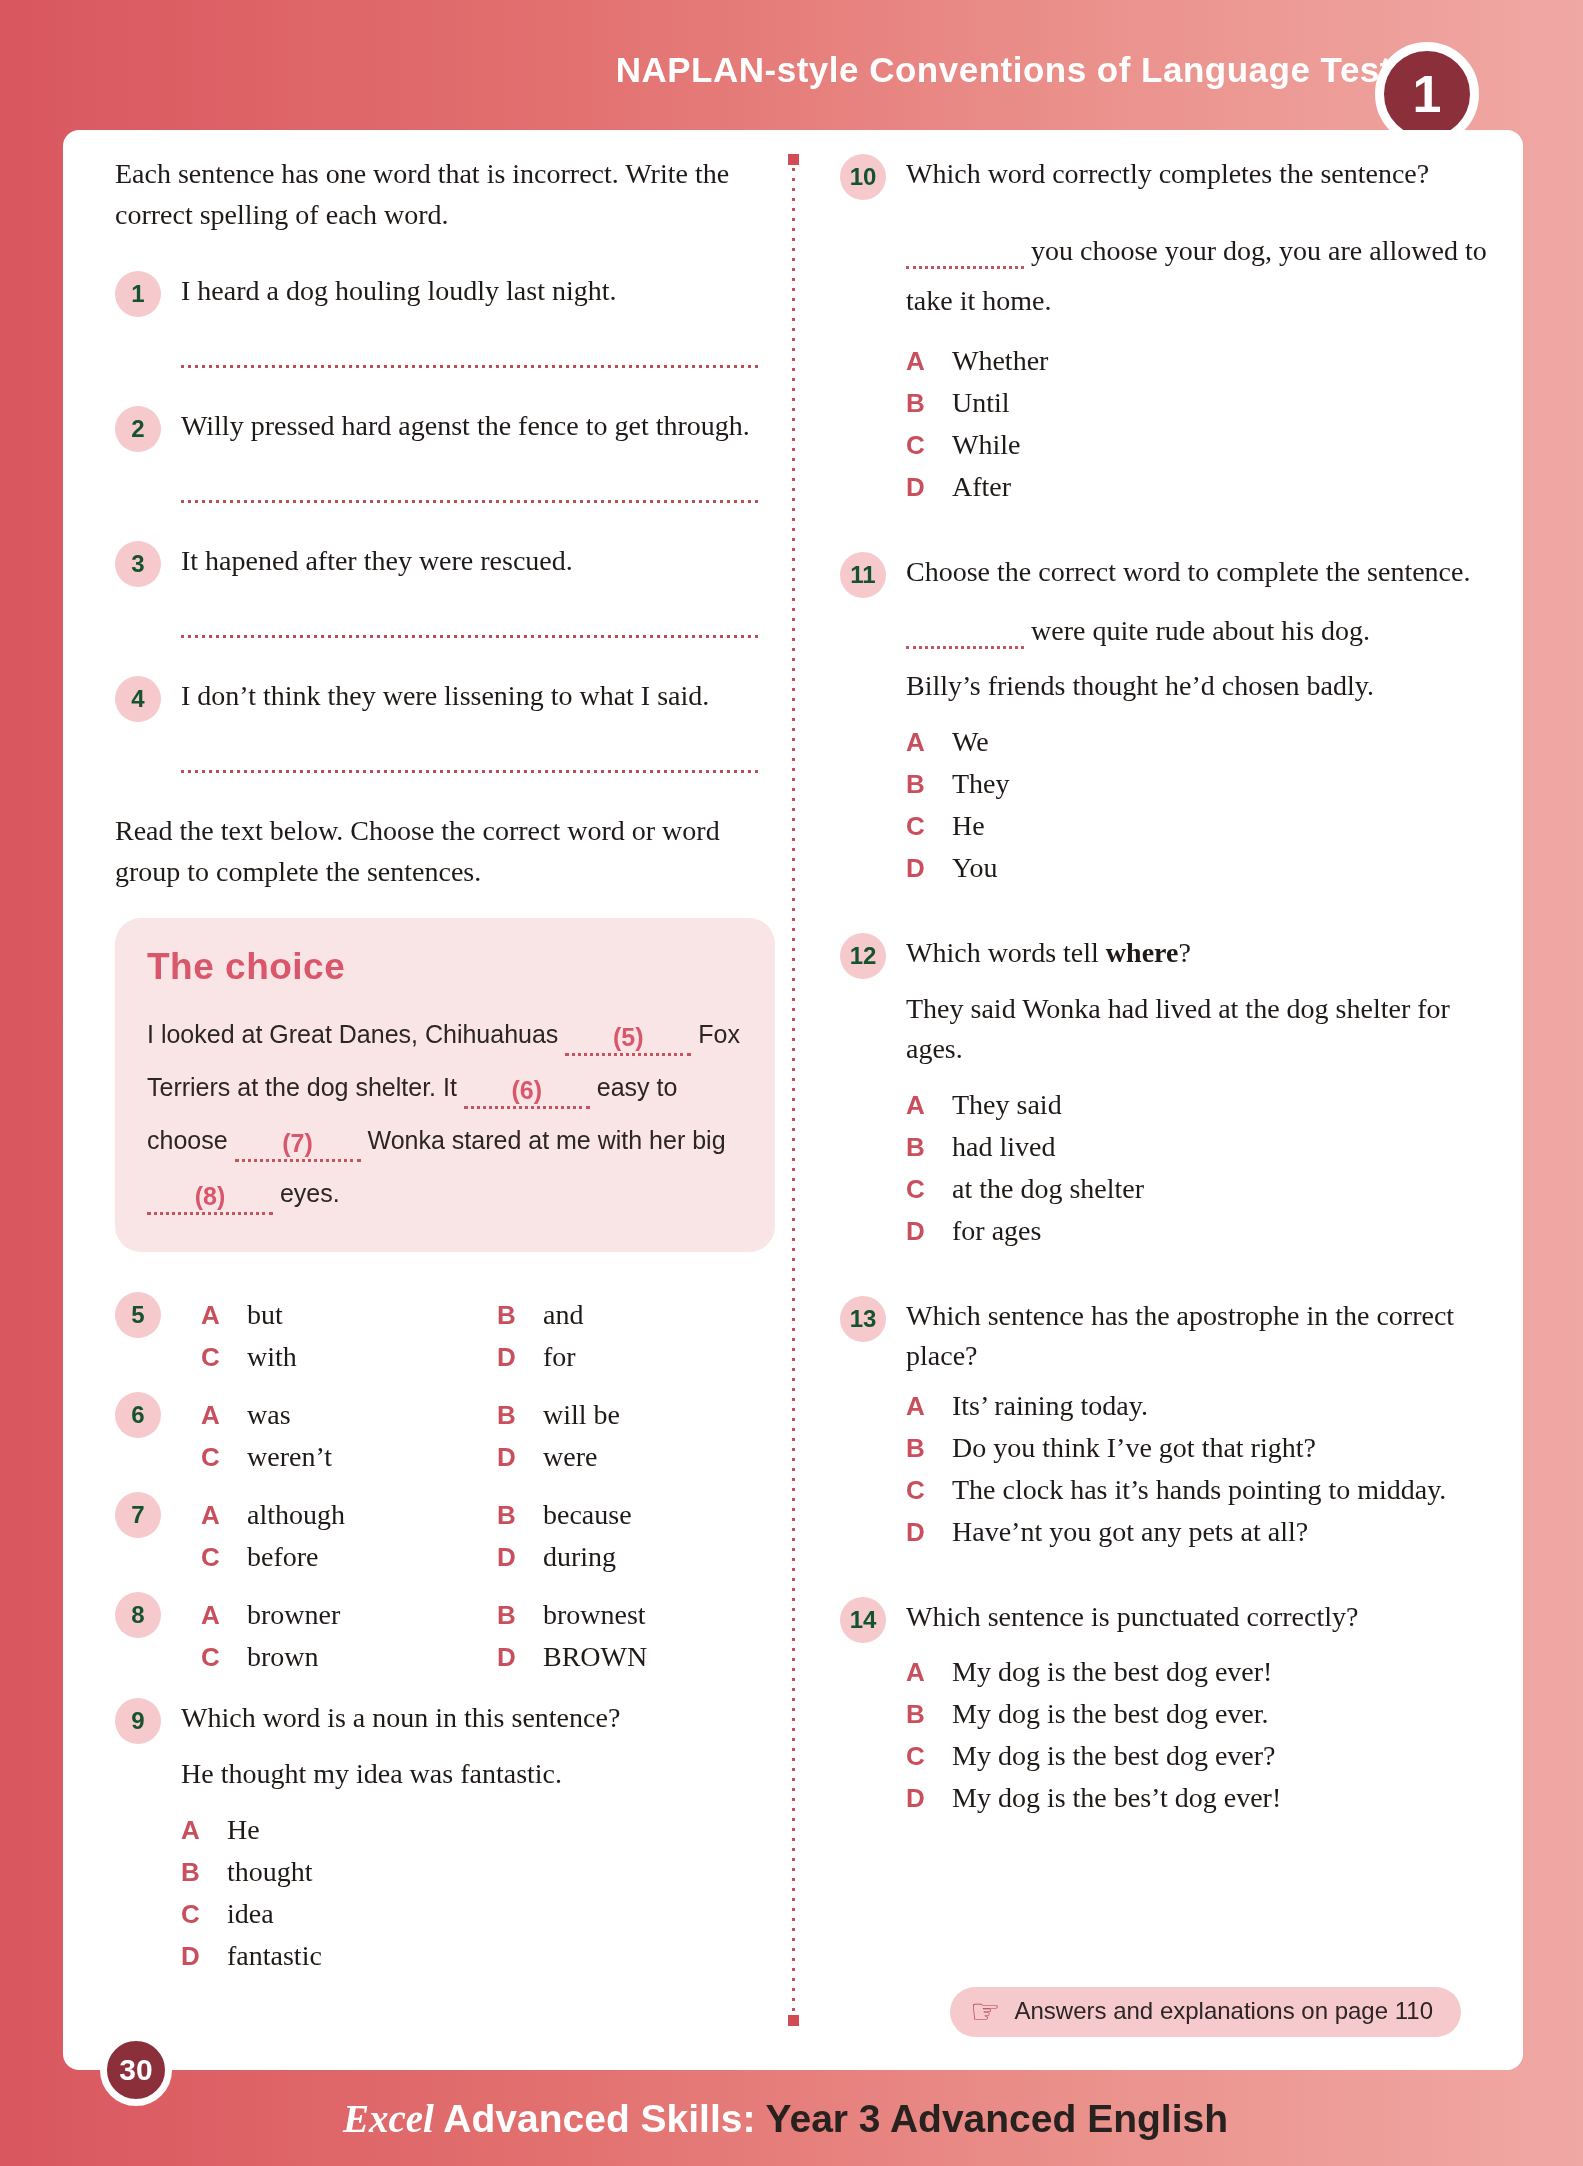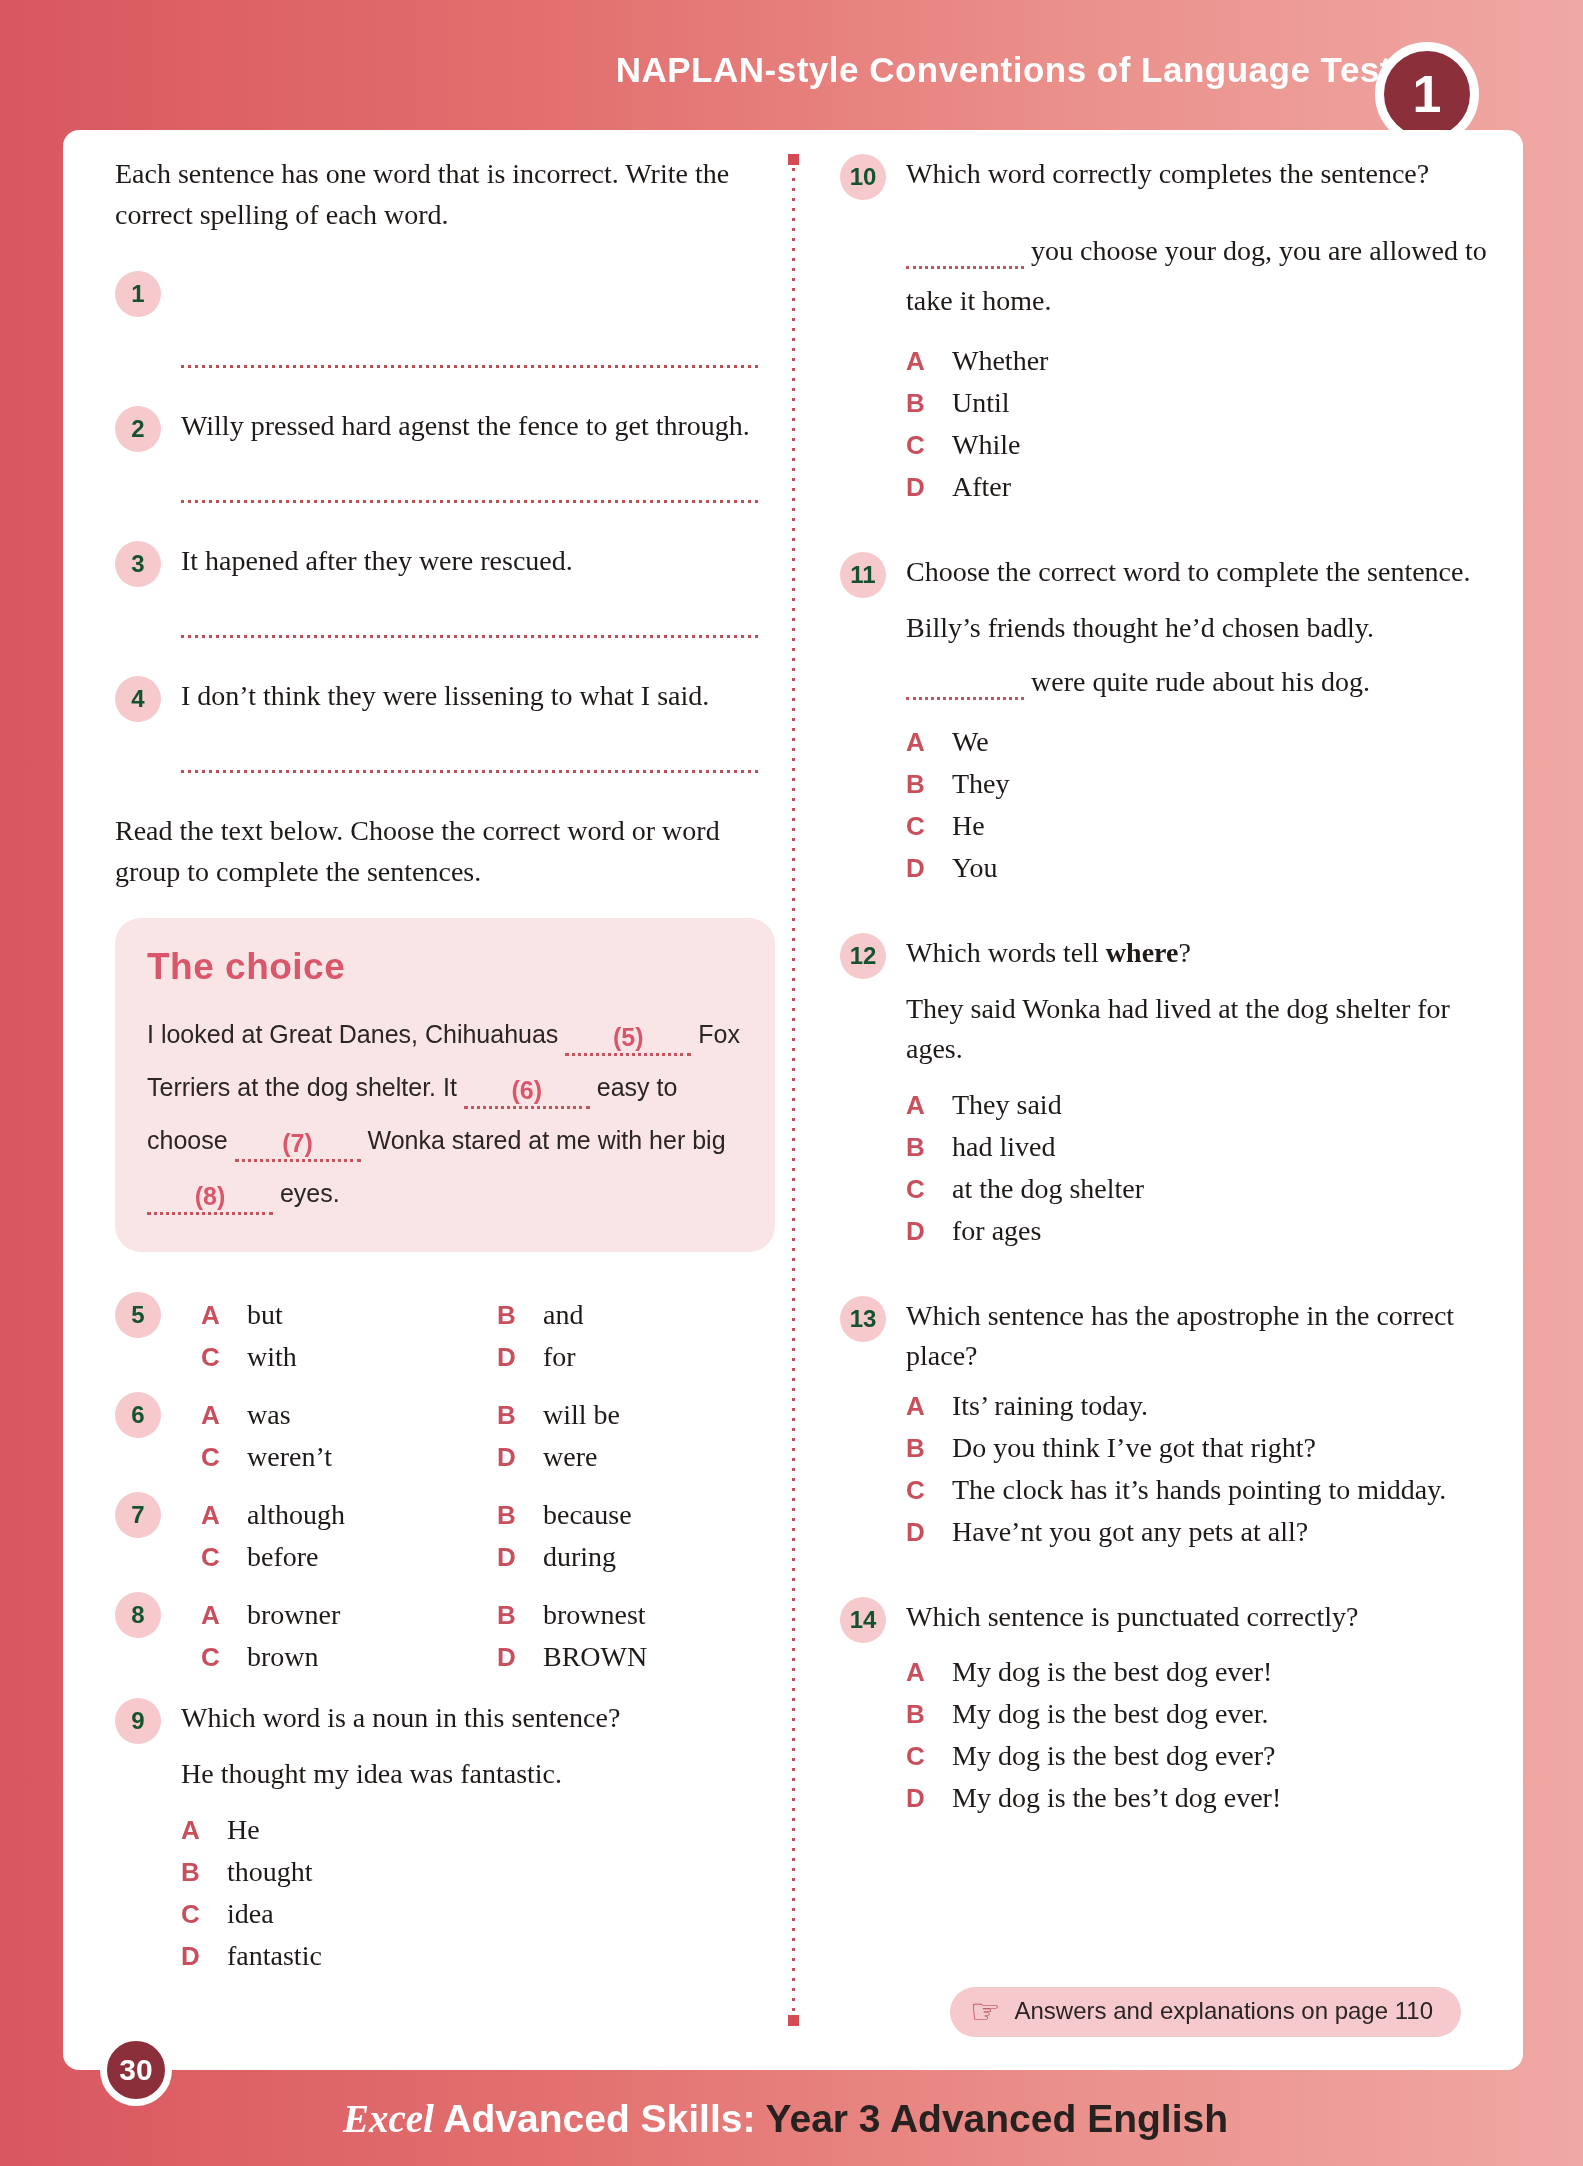--- a/index.html
+++ b/index.html
@@ -132,20 +132,21 @@
   <div class="card">
     <div class="divider"></div>
 
     <div class="col-left">
 
       <p class="instruction">Each sentence has one word that is incorrect. Write the correct spelling of each word.</p>
 
       <div class="sq" style="margin-top:36px;">
         <div class="qrow">
           <span class="qnum">1</span>
+          <p class="qtext">I heard a dog houling loudly last night.</p>
         </div>
         <div class="answer-line"></div>
       </div>
 
       <div class="sq">
         <div class="qrow">
           <span class="qnum">2</span>
           <p class="qtext">Willy pressed hard agenst the fence to get through.</p>
         </div>
         <div class="answer-line"></div>
@@ -315,22 +316,22 @@
               <span class="opt-text">After</span>
             </div>
         </div>
       </div>
 
       <div class="q">
         <div class="qrow">
           <span class="qnum">11</span>
           <p class="qtext">Choose the correct word to complete the sentence.</p>
         </div>
+        <p class="qtext fill" style="margin-top:8px;"><span class="blank">&nbsp;</span><span> were quite rude about his dog.</span></p>
         <p class="qtext sentence">Billy’s friends thought he’d chosen badly.</p>
-        <p class="qtext fill" style="margin-top:8px;"><span class="blank">&nbsp;</span><span> were quite rude about his dog.</span></p>
         <div class="opt-list">
           <div class="opt-row">
               <span class="letter">A</span>
               <span class="opt-text">We</span>
             </div>
           <div class="opt-row">
               <span class="letter">B</span>
               <span class="opt-text">They</span>
             </div>
           <div class="opt-row">

